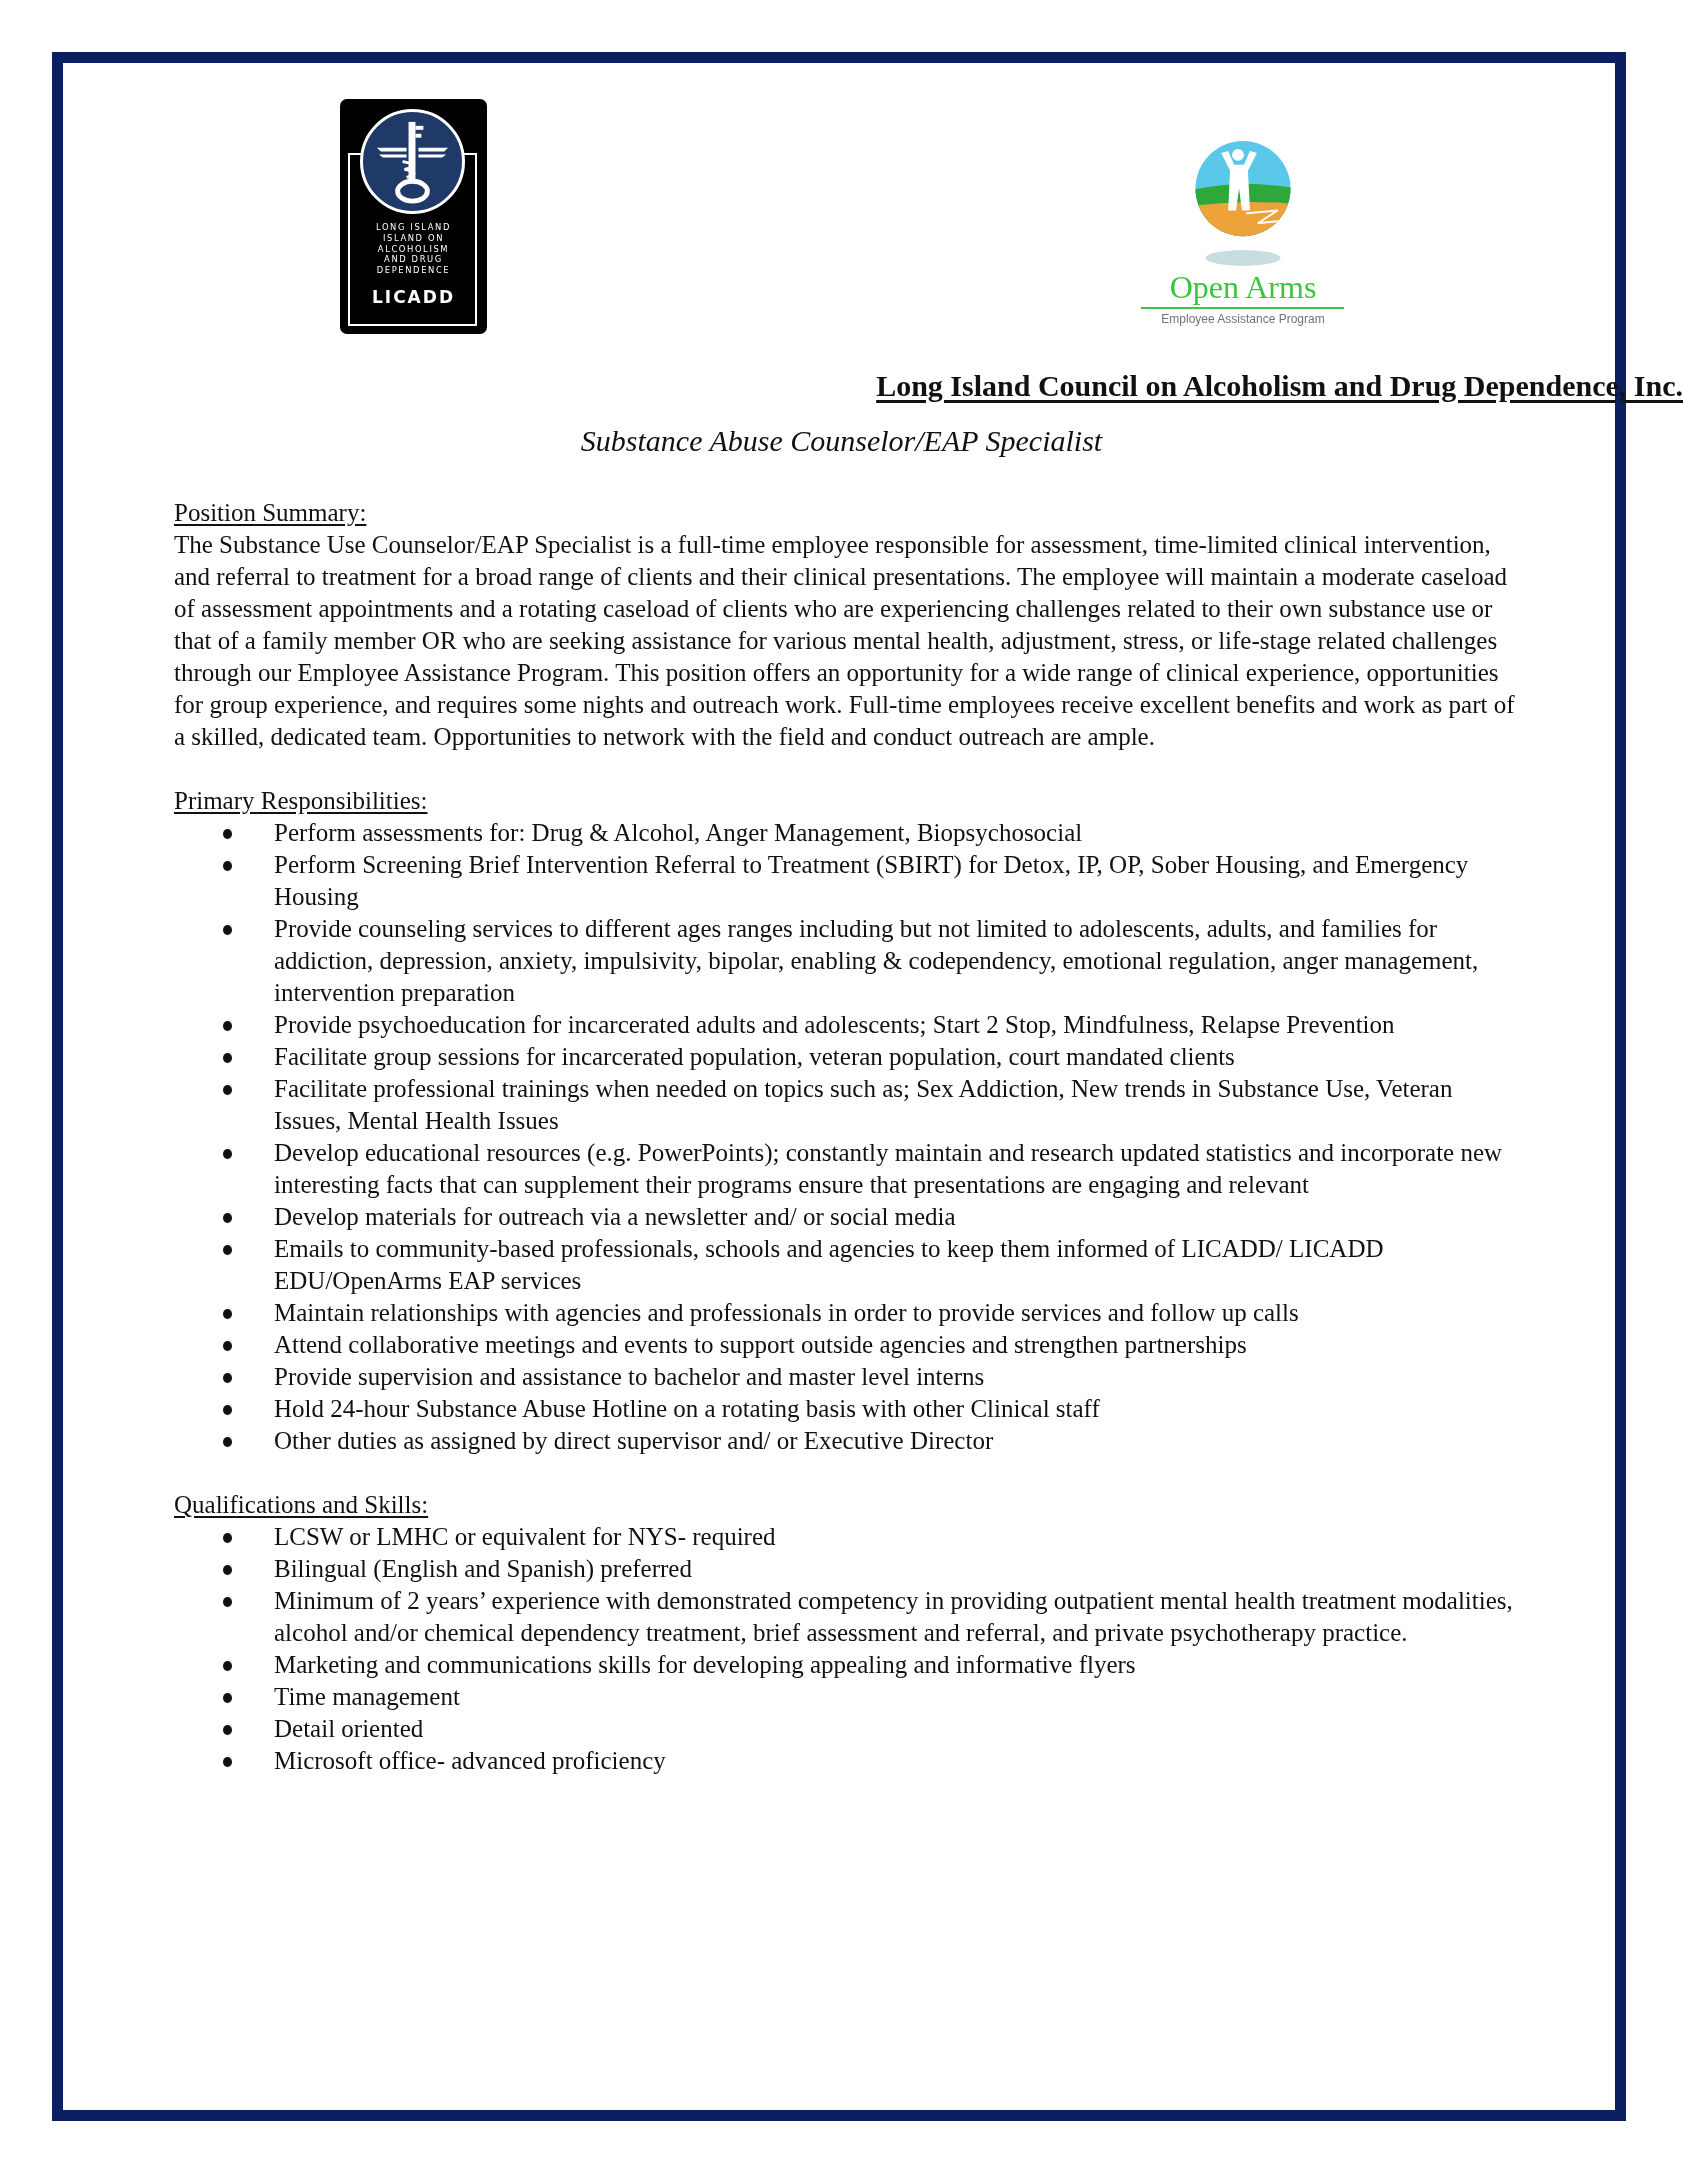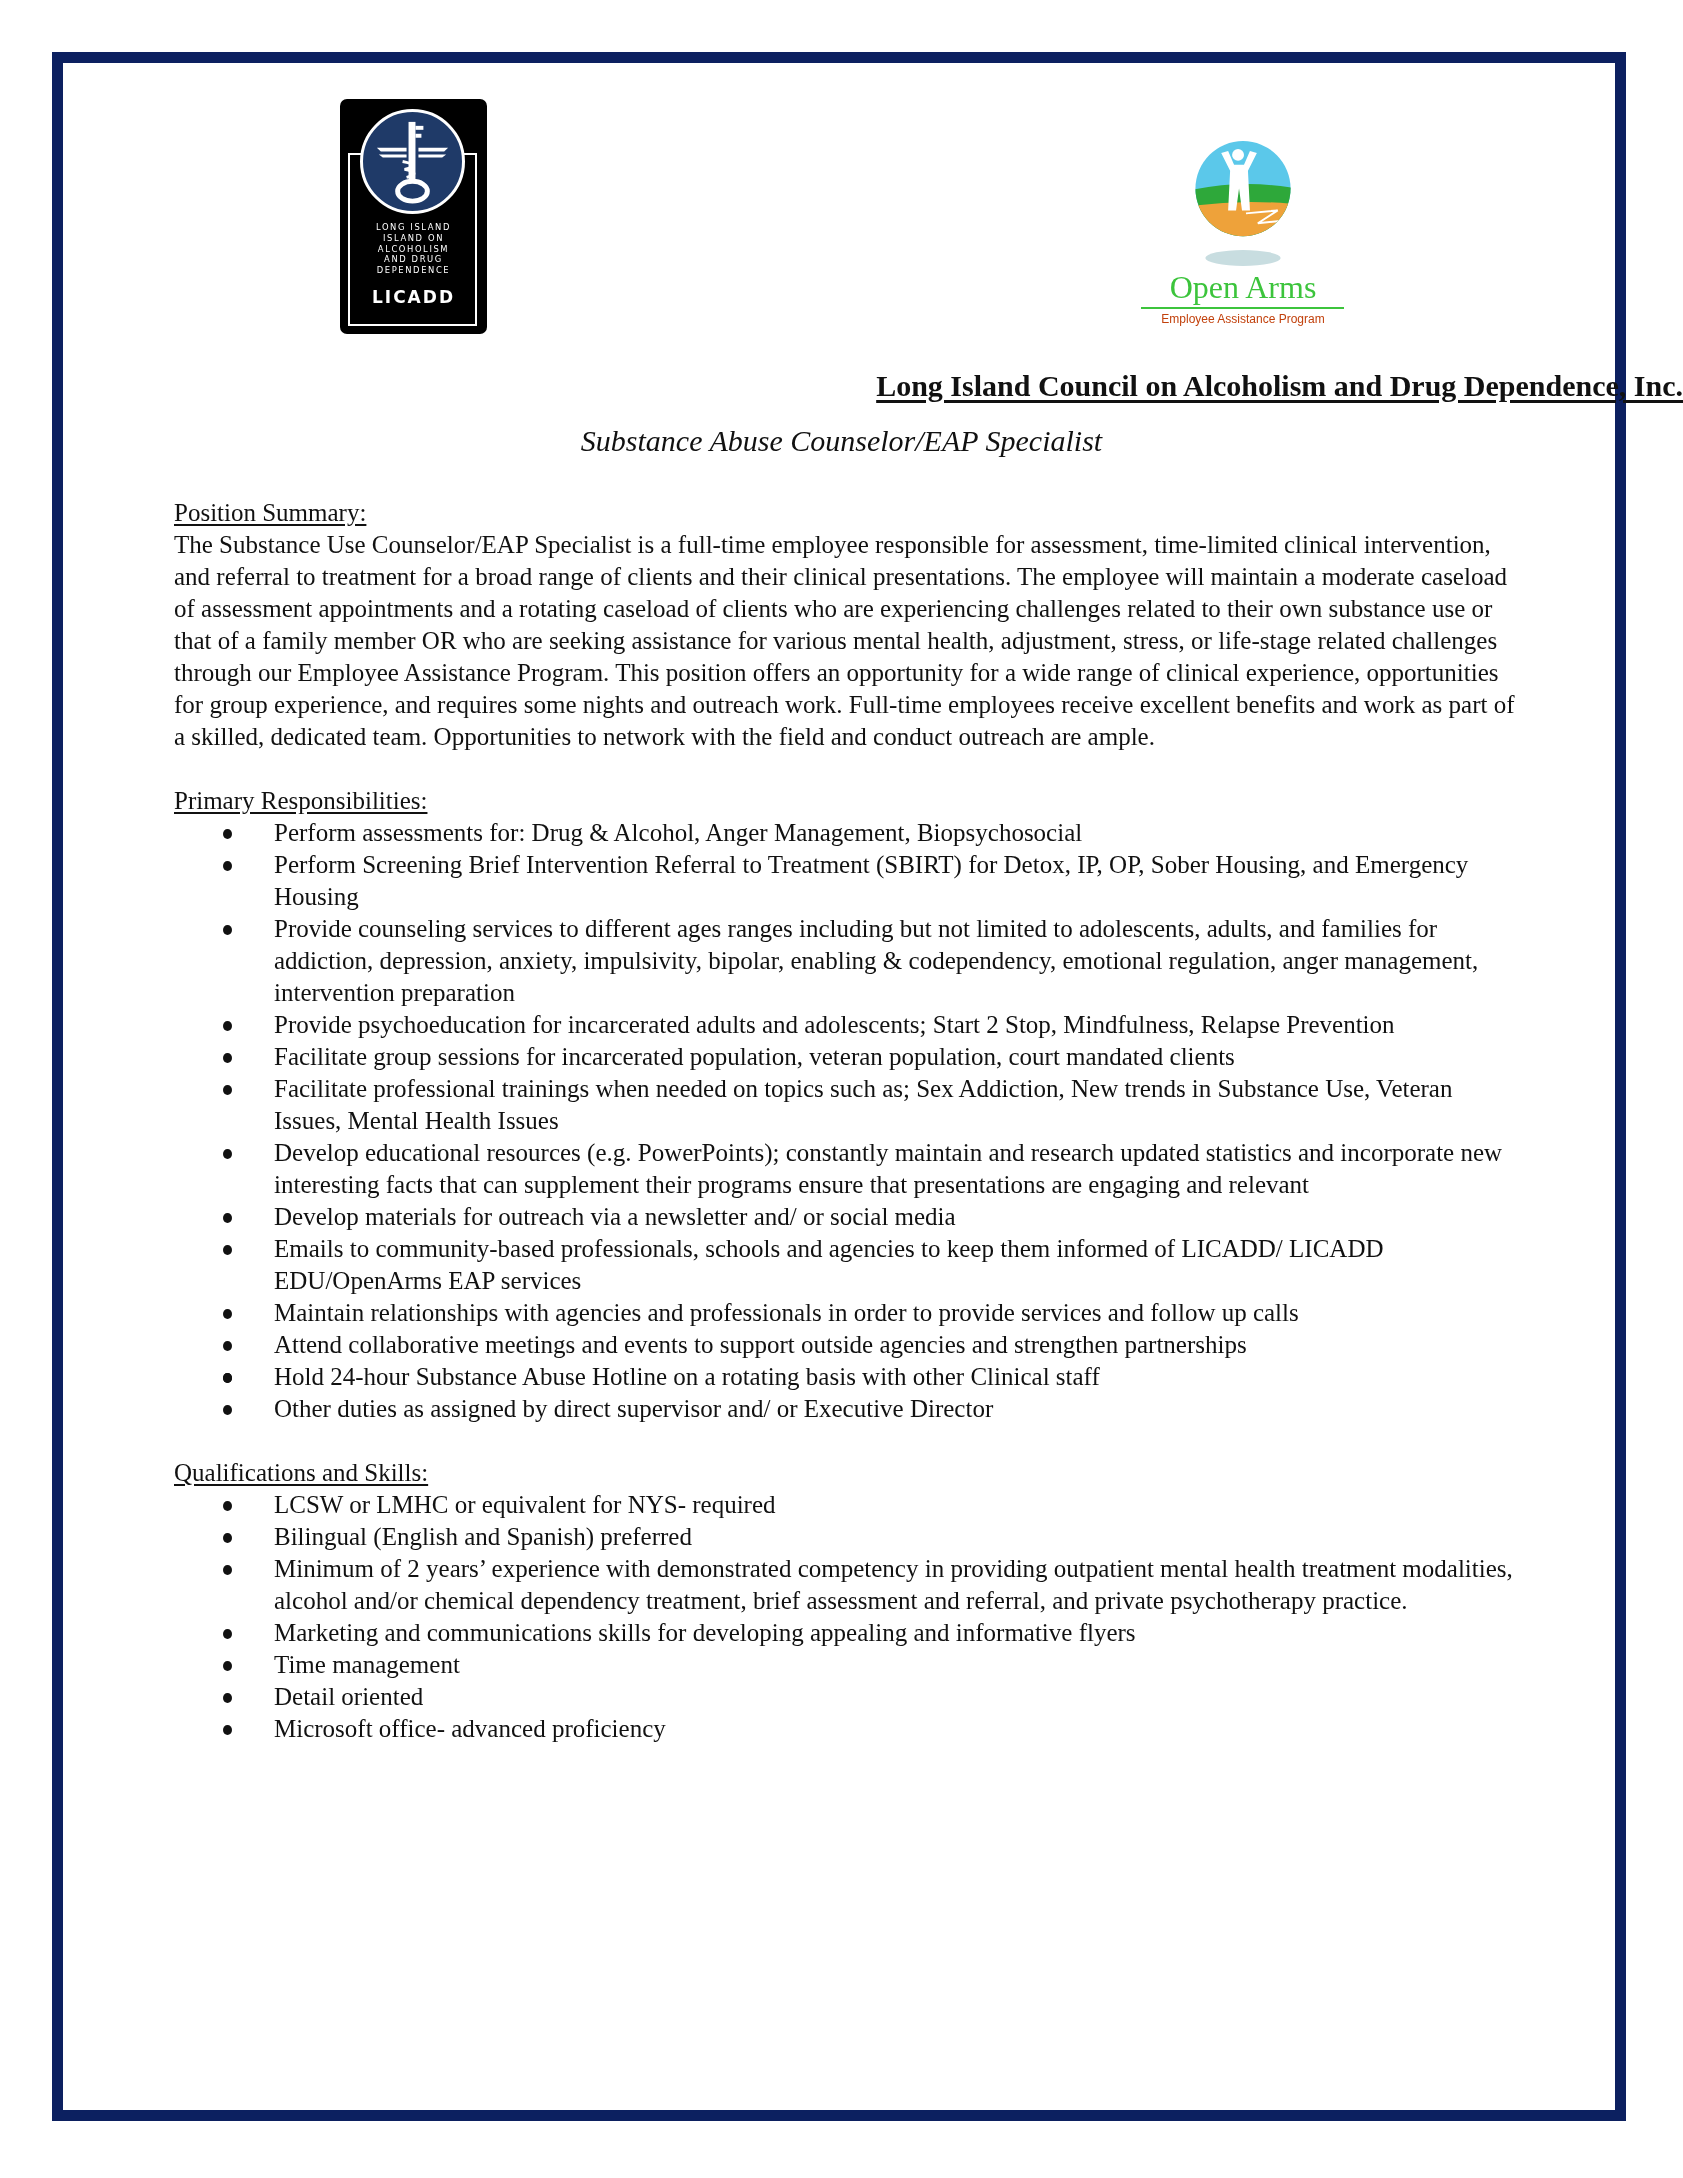--- a/index.html
+++ b/index.html
@@ -20,21 +20,21 @@
   .licadd .txt { position: absolute; left: 0; width: 147px; text-align: center; color: #fff;
                  font-family: "DejaVu Sans", sans-serif; font-size: 8.4px; letter-spacing: 1.6px; line-height: 11.4px; }
   .licadd .abbr { position: absolute; left: 0; width: 147px; text-align: center; color: #fff;
                   font-family: "DejaVu Sans", sans-serif; font-size: 17px; letter-spacing: 2px; font-weight: bold; }
   
   .openarms { position: absolute; left: 1129px; top: 129px; width: 228px; height: 203px; }
   .openarms .name { position: absolute; left: 0; top: 137px; width: 228px; text-align: center;
                     color: #3cc43c; font-family: "Liberation Serif", serif; font-size: 32px; line-height: 42px; }
   .openarms .uline { position: absolute; left: 12px; top: 178px; width: 203px; height: 2px; background: #3cc43c; }
   .openarms .tag { position: absolute; left: 0; top: 183px; width: 228px; text-align: center;
-                   color: #c2410c; font-family: "Liberation Sans", sans-serif; font-size: 12px; }
+                   color: #737373; font-family: "Liberation Sans", sans-serif; font-size: 12px; }
   
   .org-title { position: absolute; left: 0; top: 369px; width: 1683px; text-align: right;
                font-weight: bold; font-size: 30px; text-decoration: underline; text-underline-offset: 4px; }
   .job-title { position: absolute; left: 0; top: 424px; width: 1683px; text-align: center;
                font-style: italic; font-size: 30px; }
   .content { position: absolute; left: 174px; top: 497px; width: 1346px;
              font-size: 25px; line-height: 32px; }
   .section-heading { text-decoration: underline; text-underline-offset: 3px; display: inline-block; }
   .para { margin: 0; }
   .gap { height: 32px; }
@@ -114,21 +114,21 @@
         <li><span class="dot"></span><span>Perform Screening Brief Intervention Referral to Treatment (SBIRT) for Detox, IP, OP, Sober Housing, and Emergency Housing</span></li>
         <li><span class="dot"></span><span>Provide counseling services to different ages ranges including but not limited to adolescents, adults, and families for addiction, depression, anxiety, impulsivity, bipolar, enabling &amp; codependency, emotional regulation, anger management, intervention preparation</span></li>
         <li><span class="dot"></span><span>Provide psychoeducation for incarcerated adults and adolescents; Start 2 Stop, Mindfulness, Relapse Prevention</span></li>
         <li><span class="dot"></span><span>Facilitate group sessions for incarcerated population, veteran population, court mandated clients</span></li>
         <li><span class="dot"></span><span>Facilitate professional trainings when needed on topics such as; Sex Addiction, New trends in Substance Use, Veteran Issues, Mental Health Issues</span></li>
         <li><span class="dot"></span><span>Develop educational resources (e.g. PowerPoints); constantly maintain and research updated statistics and incorporate new interesting facts that can supplement their programs ensure that presentations are engaging and relevant</span></li>
         <li><span class="dot"></span><span>Develop materials for outreach via a newsletter and/ or social media</span></li>
         <li><span class="dot"></span><span>Emails to community-based professionals, schools and agencies to keep them informed of LICADD/ LICADD EDU/OpenArms EAP services</span></li>
         <li><span class="dot"></span><span>Maintain relationships with agencies and professionals in order to provide services and follow up calls</span></li>
         <li><span class="dot"></span><span>Attend collaborative meetings and events to support outside agencies and strengthen partnerships</span></li>
-        <li><span class="dot"></span></li>
+        <li><span class="dot"></span><span>Provide supervision and assistance to bachelor and master level interns</span></li>
         <li><span class="dot"></span><span>Hold 24-hour Substance Abuse Hotline on a rotating basis with other Clinical staff</span></li>
         <li><span class="dot"></span><span>Other duties as assigned by direct supervisor and/ or Executive Director</span></li>
       </ul>
   </div>
   <div class="gap"></div>
   <div>
     <span class="section-heading">Qualifications and Skills:</span>
     <ul class="blist" id="qual-list">
         <li><span class="dot"></span><span>LCSW or LMHC or equivalent for NYS- required</span></li>
         <li><span class="dot"></span><span>Bilingual (English and Spanish) preferred</span></li>

